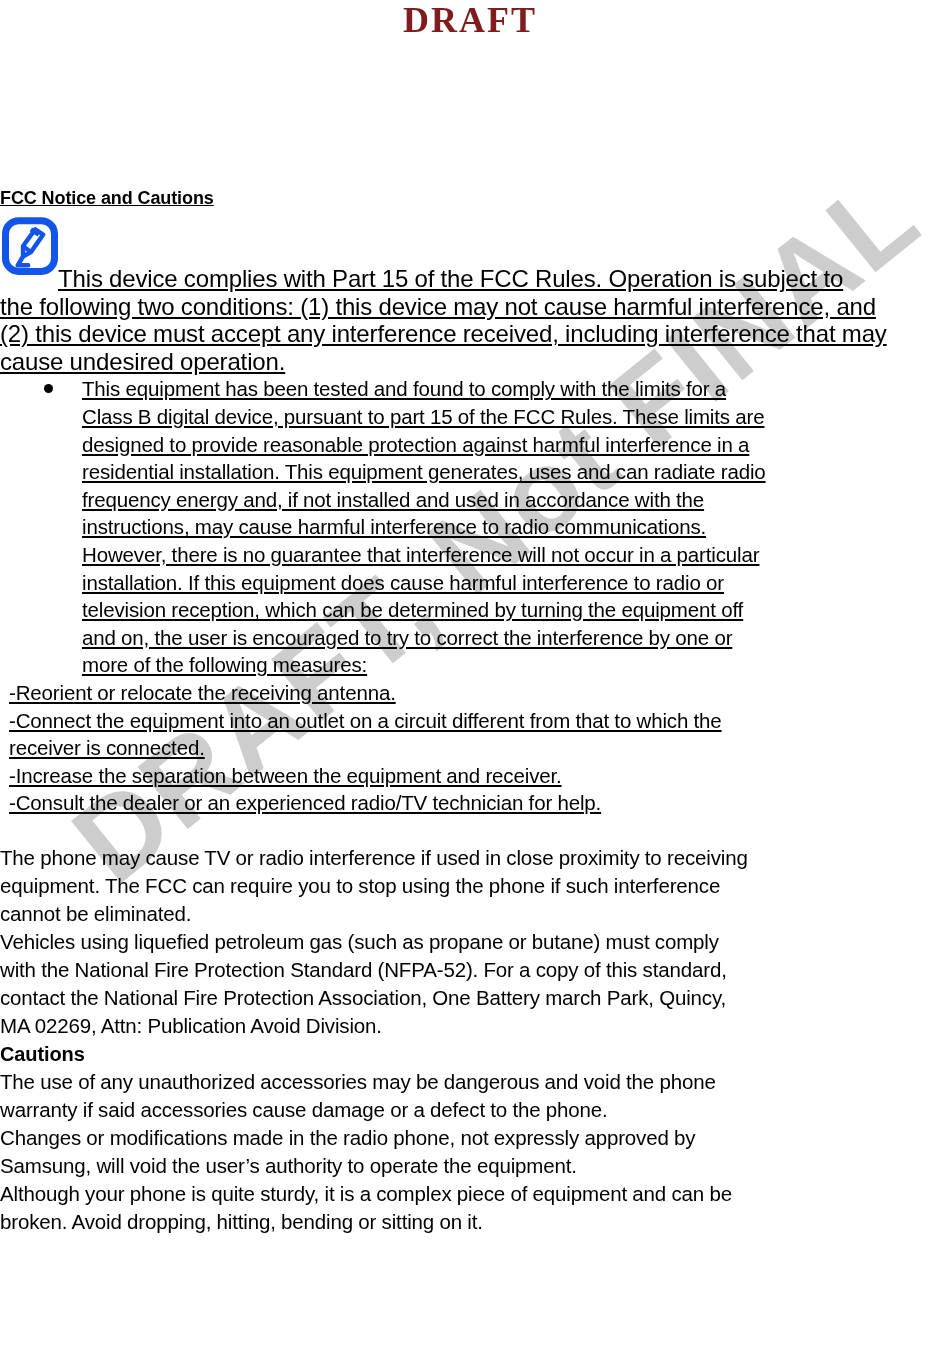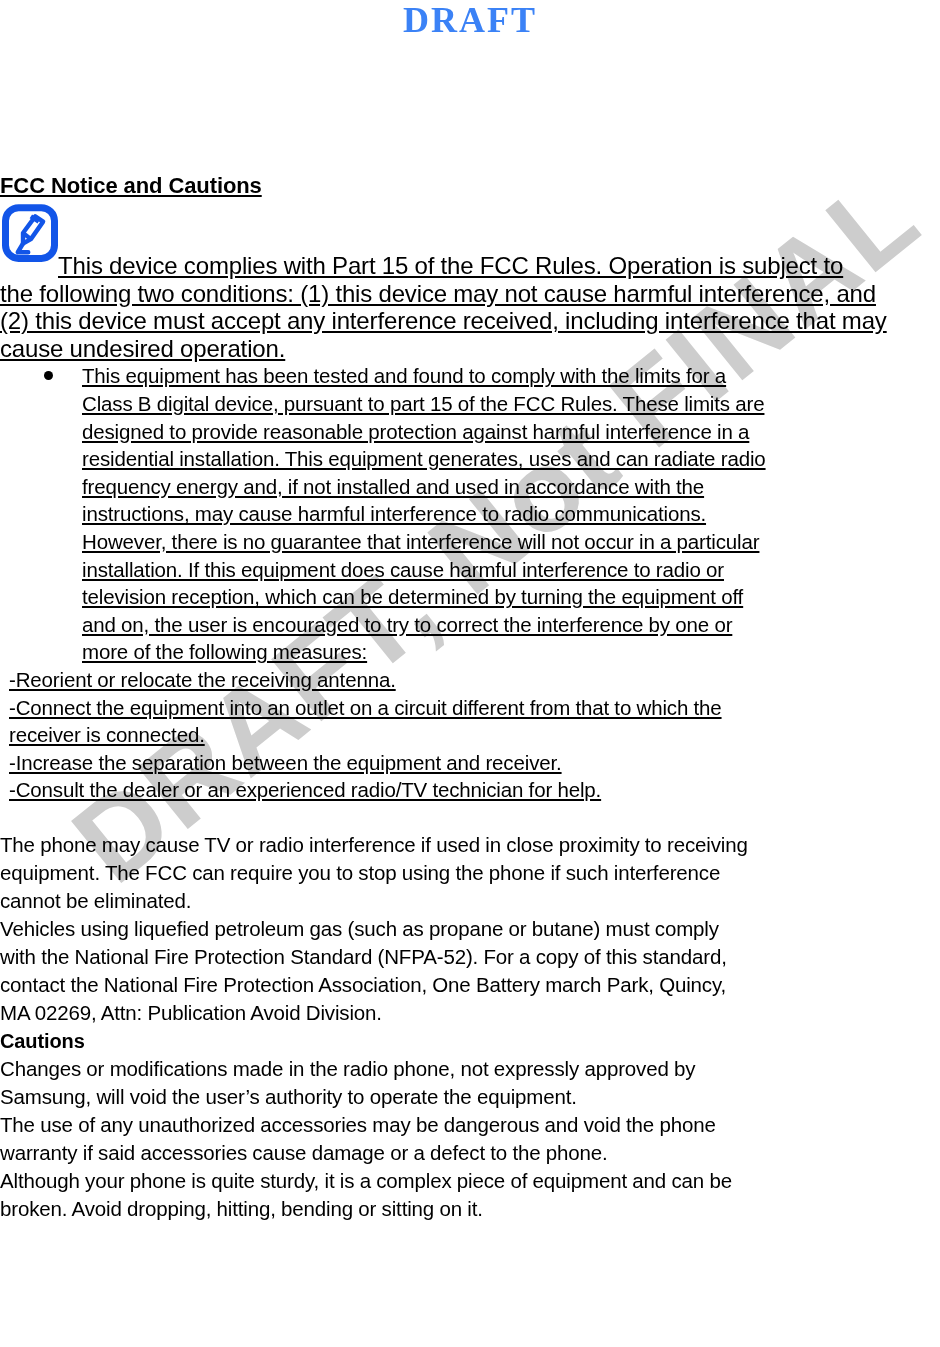--- a/index.html
+++ b/index.html
@@ -53,39 +53,39 @@
     top: 0;
     width: 940px;
     text-align: center;
     z-index: 5;
   }
   #draft-header .draft-word {
     font-family: "Liberation Serif", "DejaVu Serif", serif;
     font-size: 36px;
     font-weight: bold;
     letter-spacing: 2px;
-    color: #3b82f6;
+    color: #7f1d1d;
     line-height: 40px;
   }
 
   
   #content {
     position: absolute;
     left: 0;
     top: 172px;
     width: 940px;
     z-index: 4;
   }
 
   .h-main {
-    font-size: 22px;
+    font-size: 18px;
     font-weight: bold;
     text-decoration: underline;
     line-height: 27px;
-    margin: 0 0 1px 0;
+    margin: 13px 0 1px 0;
     padding: 0;
     letter-spacing: -0.1px;
   }
   .h-sub {
     font-size: 21px;
     font-weight: bold;
     line-height: 27px;
     margin: 0;
     padding: 0;
     letter-spacing: -0.1px;
@@ -263,28 +263,28 @@
     <div class="para tight">
       <span>Vehicles using liquefied petroleum gas (such as propane or butane) must comply</span><br>
       <span>with the National Fire Protection Standard (NFPA-52). For a copy of this standard,</span><br>
       <span>contact the National Fire Protection Association, One Battery march Park, Quincy,</span><br>
       <span>MA 02269, Attn: Publication Avoid Division.</span>
     </div>
 
     <div class="h-sub2">Cautions</div>
 
     <div class="para tight">
+      <span>The use of any unauthorized accessories may be dangerous and void the phone</span><br>
+      <span>warranty if said accessories cause damage or a defect to the phone.</span>
+    </div>
+
+    <div class="para tight">
       <span>Changes or modifications made in the radio phone, not expressly approved by</span><br>
       <span>Samsung, will void the user’s authority to operate the equipment.</span>
     </div>
 
     <div class="para tight">
-      <span>The use of any unauthorized accessories may be dangerous and void the phone</span><br>
-      <span>warranty if said accessories cause damage or a defect to the phone.</span>
-    </div>
-
-    <div class="para tight">
       <span>Although your phone is quite sturdy, it is a complex piece of equipment and can be</span><br>
       <span>broken. Avoid dropping, hitting, bending or sitting on it.</span>
     </div>
 
   </div>
 </div>
 
 </body></html>

